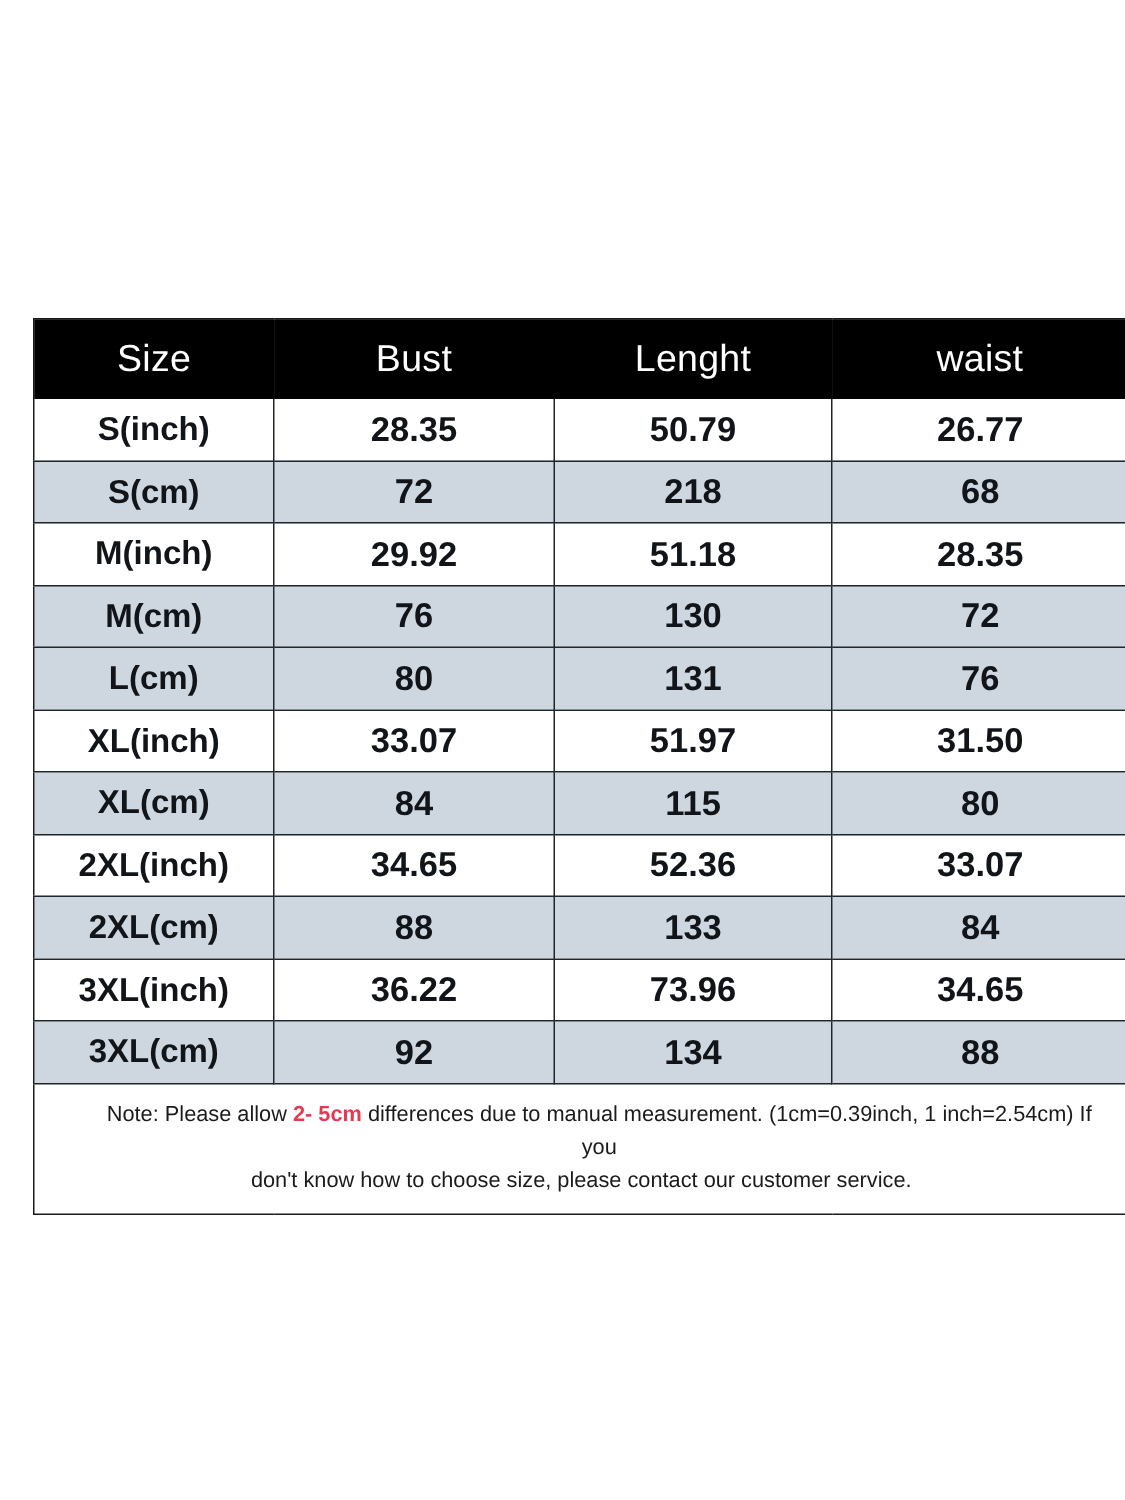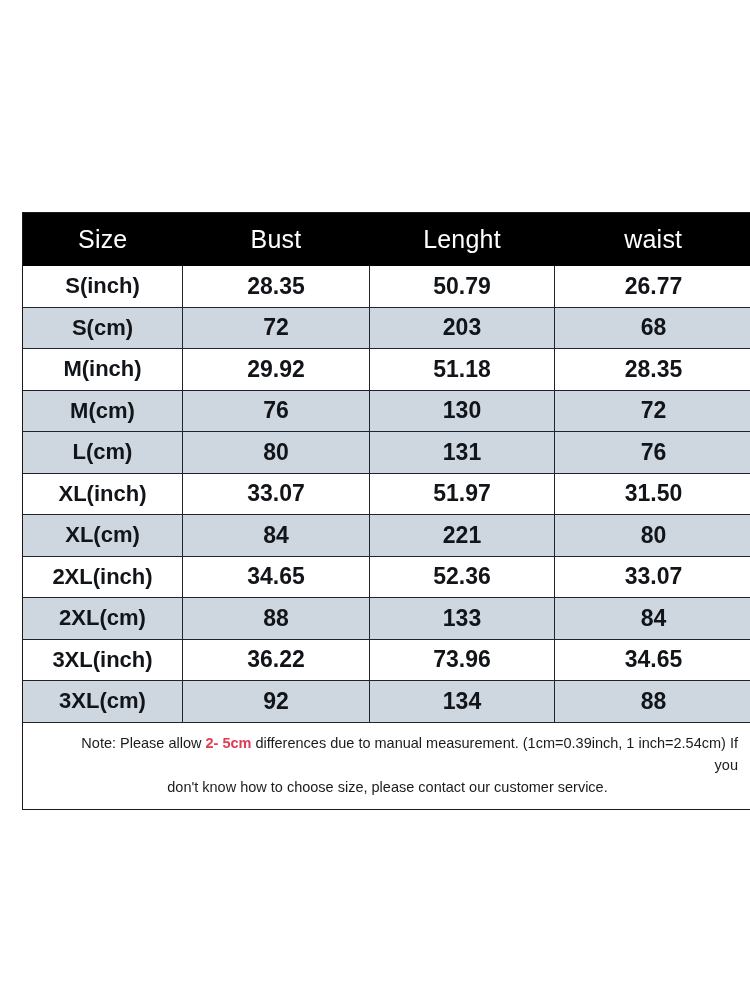--- a/index.html
+++ b/index.html
@@ -89,21 +89,21 @@
     padding: 9px 14px 10px 14px;
     text-align: center;
     font-size: 14.5px;
     line-height: 1.55;
     color: #1b1b1b;
   }
   .note-line {
     display: block;
   }
   .note-line.first {
-    text-align: right;
+    text-align: center;
     margin-left: 24px;
   }
   .note-highlight {
     color: #e23b53;
     font-weight: 700;
   }
 </style>
 </head>
 <body>
 
@@ -126,21 +126,21 @@
     <tbody id="table-body">
         <tr class="row-odd">
           <td class="size-label">S(inch)</td>
           <td>28.35</td>
           <td>50.79</td>
           <td>26.77</td>
         </tr>
         <tr class="row-even">
           <td class="size-label">S(cm)</td>
           <td>72</td>
-          <td>203</td>
+          <td>218</td>
           <td>68</td>
         </tr>
         <tr class="row-odd">
           <td class="size-label">M(inch)</td>
           <td>29.92</td>
           <td>51.18</td>
           <td>28.35</td>
         </tr>
         <tr class="row-even">
           <td class="size-label">M(cm)</td>
@@ -156,21 +156,21 @@
         </tr>
         <tr class="row-odd">
           <td class="size-label">XL(inch)</td>
           <td>33.07</td>
           <td>51.97</td>
           <td>31.50</td>
         </tr>
         <tr class="row-even">
           <td class="size-label">XL(cm)</td>
           <td>84</td>
-          <td>221</td>
+          <td>115</td>
           <td>80</td>
         </tr>
         <tr class="row-odd">
           <td class="size-label">2XL(inch)</td>
           <td>34.65</td>
           <td>52.36</td>
           <td>33.07</td>
         </tr>
         <tr class="row-even">
           <td class="size-label">2XL(cm)</td>

